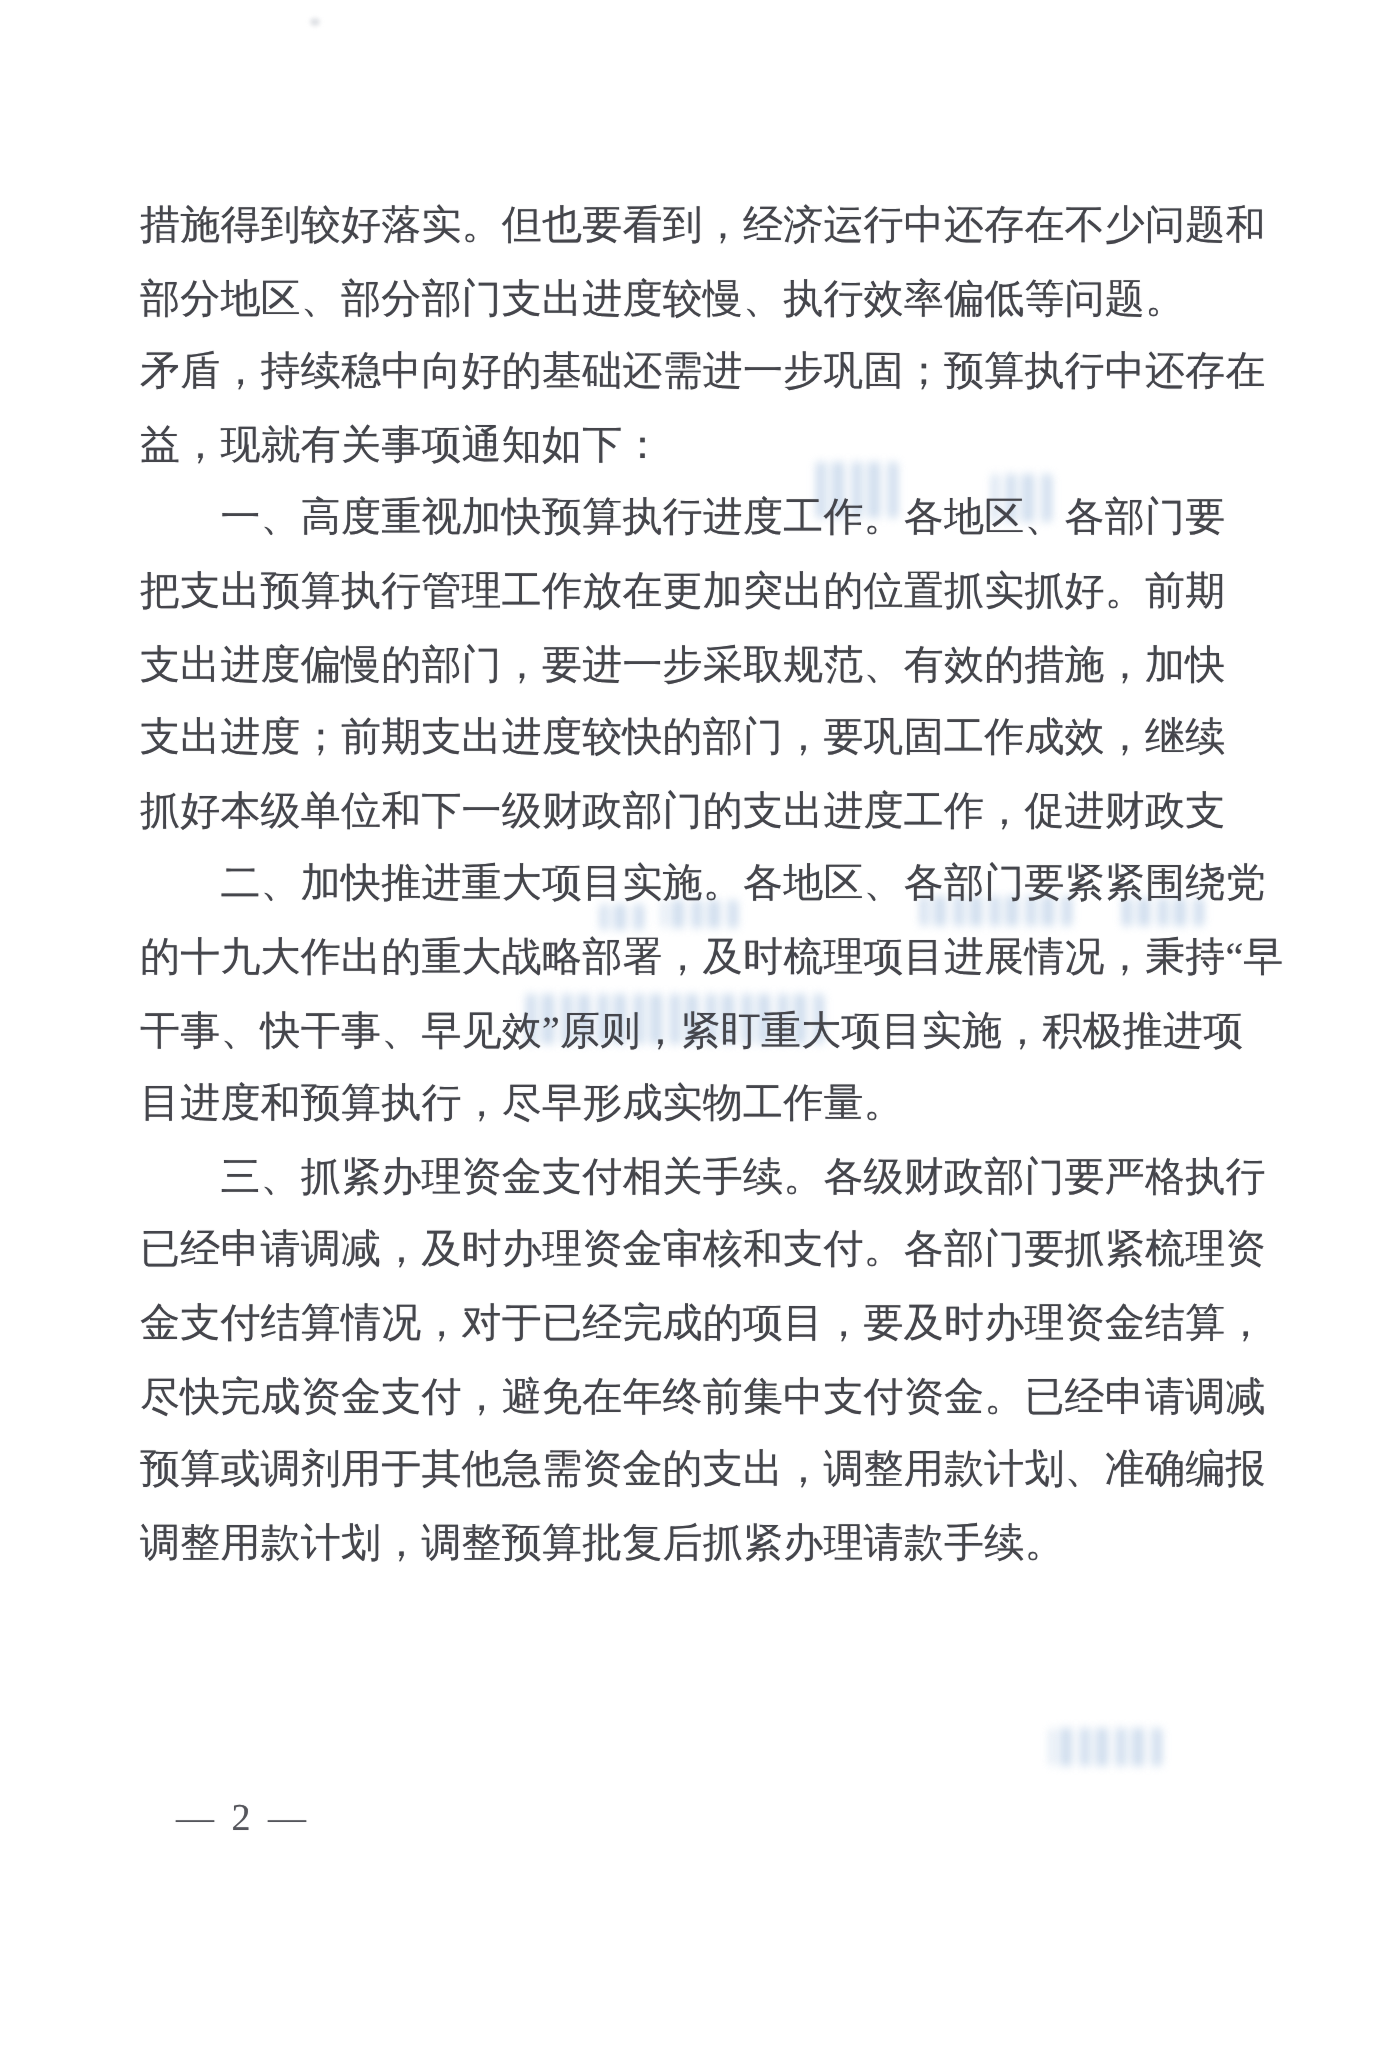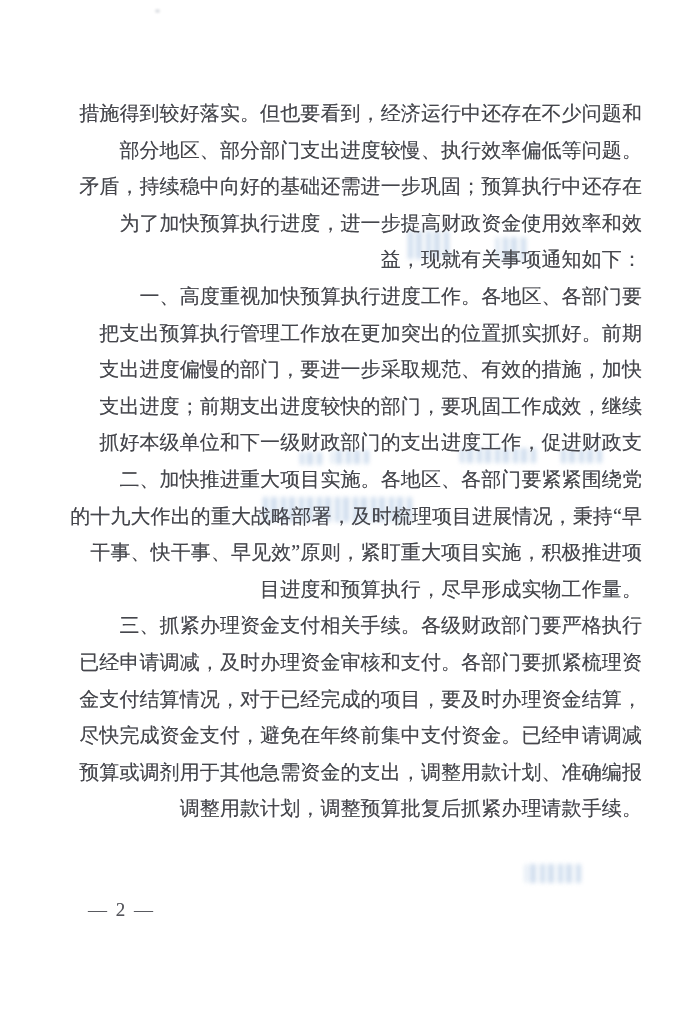--- a/index.html
+++ b/index.html
@@ -47,21 +47,20 @@
     z-index: 2;
     color: #45464c;
     font-size: 20px;
     letter-spacing: 0.1px;
   }
   .text-line {
     height: 36.6px;
     line-height: 36.6px;
     white-space: nowrap;
     text-shadow: 0 0 0.4px rgba(69,70,76,0.55);
-    text-align: right;
   }
   .page-number {
     position: absolute;
     left: 88px;
     top: 899px;
     z-index: 2;
     color: #55565c;
     font-size: 19px;
     letter-spacing: 2px;
     text-shadow: 0 0 0.4px rgba(85,86,92,0.5);
@@ -92,21 +91,20 @@
       <div class="spot" style="left: 331px; top: 450px; width: 38px; height: 14px;"></div>
       <div class="spot" style="left: 460px; top: 448px; width: 76px; height: 15px;"></div>
       <div class="spot" style="left: 558px; top: 449px; width: 44px; height: 14px;"></div>
       <div class="spot" style="left: 262px; top: 497px; width: 150px; height: 25px;"></div>
       <div class="spot" style="left: 525px; top: 864px; width: 56px; height: 19px;"></div>
     </div>
   <div class="doc-body">
       <div class="text-line">措施得到较好落实。但也要看到，经济运行中还存在不少问题和</div>
       <div class="text-line">部分地区、部分部门支出进度较慢、执行效率偏低等问题。</div>
       <div class="text-line">矛盾，持续稳中向好的基础还需进一步巩固；预算执行中还存在</div>
-      <div class="text-line">　　为了加快预算执行进度，进一步提高财政资金使用效率和效</div>
       <div class="text-line">益，现就有关事项通知如下：</div>
       <div class="text-line">　　一、高度重视加快预算执行进度工作。各地区、各部门要</div>
       <div class="text-line">把支出预算执行管理工作放在更加突出的位置抓实抓好。前期</div>
       <div class="text-line">支出进度偏慢的部门，要进一步采取规范、有效的措施，加快</div>
       <div class="text-line">支出进度；前期支出进度较快的部门，要巩固工作成效，继续</div>
       <div class="text-line">抓好本级单位和下一级财政部门的支出进度工作，促进财政支</div>
       <div class="text-line">　　二、加快推进重大项目实施。各地区、各部门要紧紧围绕党</div>
       <div class="text-line">的十九大作出的重大战略部署，及时梳理项目进展情况，秉持“早</div>
       <div class="text-line">干事、快干事、早见效”原则，紧盯重大项目实施，积极推进项</div>
       <div class="text-line">目进度和预算执行，尽早形成实物工作量。</div>

